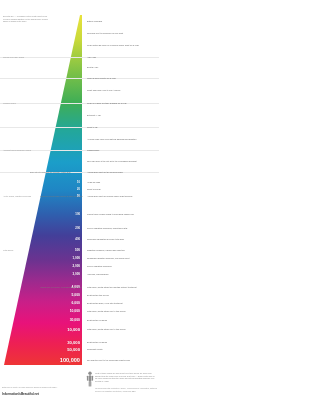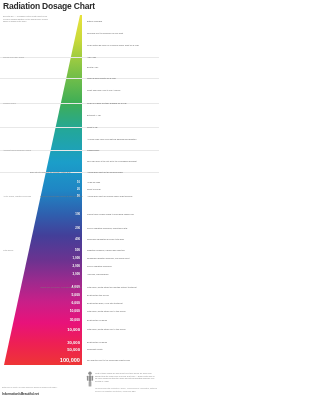--- a/index.html
+++ b/index.html
@@ -72,21 +72,20 @@
     position:absolute;left:95px;top:387px;width:62px;
     font-size:1.9px;line-height:2.7px;color:#9b9b9b;
   }
   .person{position:absolute;left:86px;top:371px;width:8px;height:16px;}
 </style>
 </head>
 <body>
 
 <div id="page">
 
-  <div class="title">Radiation Dosage Chart</div>
   <div class="subtitle">Sieverts (Sv) — a measure of the health effect of low levels of ionising radiation on the human body. Doses shown in millisieverts (mSv).</div>
 
   <div class="wedge-wrap">
     <svg class="wedge-svg" width="159" height="400" viewBox="0 0 159 400">
       <defs>
         <linearGradient id="doseGrad" x1="0" y1="0" x2="0" y2="1">
           <stop offset="0.00" stop-color="#e8e23c"></stop>
           <stop offset="0.07" stop-color="#c9d93a"></stop>
           <stop offset="0.16" stop-color="#7fc246"></stop>
           <stop offset="0.25" stop-color="#3fae56"></stop>

